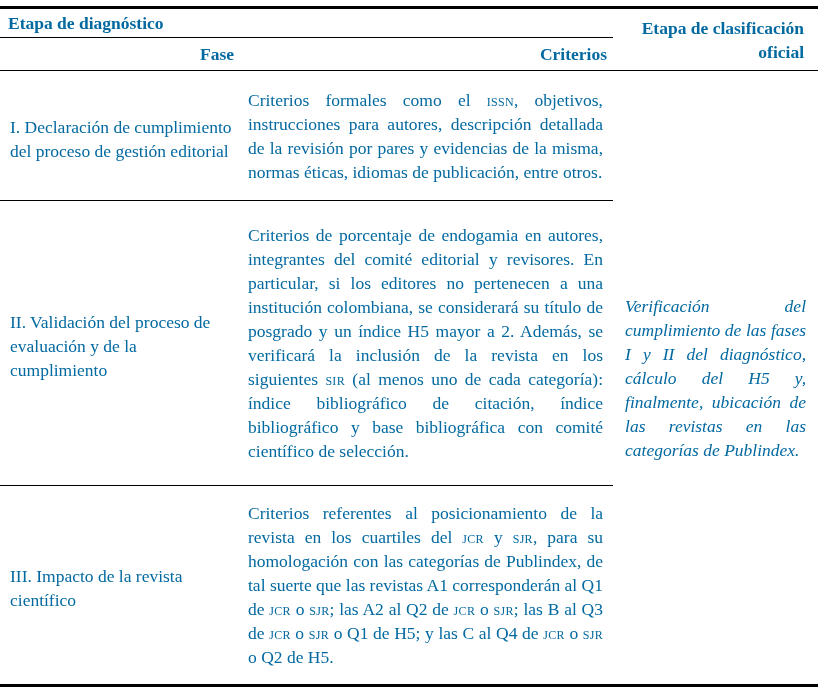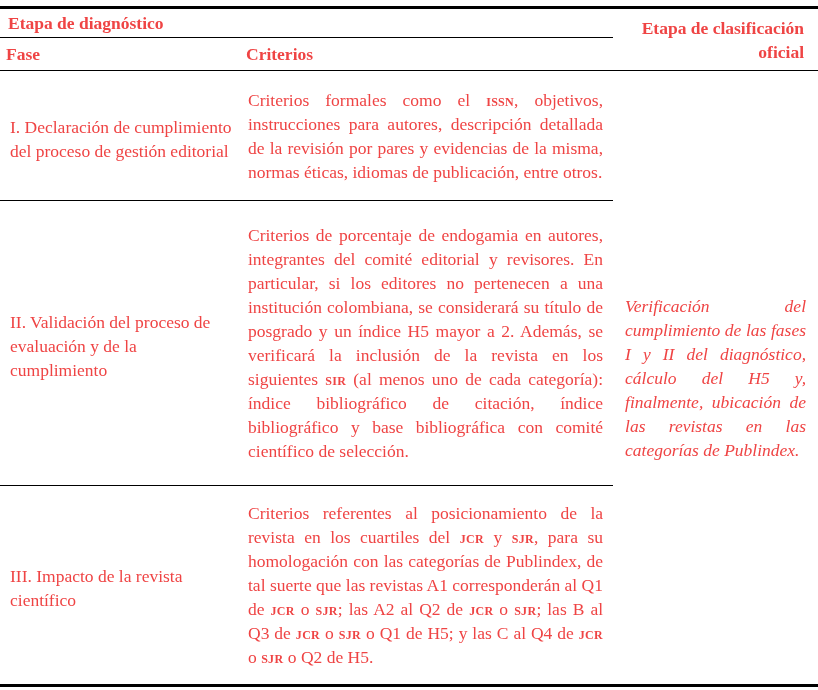--- a/index.html
+++ b/index.html
@@ -5,21 +5,21 @@
   html, body {
     margin: 0;
     padding: 0;
     background: #ffffff;
   }
   .page {
     width: 818px;
     height: 690px;
     background: #ffffff;
     font-family: "Liberation Serif", "DejaVu Serif", serif;
-    color: #ef4444;
+    color: #0369a1;
     overflow: hidden;
     box-sizing: border-box;
     padding-top: 6px;
   }
   table.paper-table {
     border-collapse: collapse;
     table-layout: fixed;
     width: 818px;
     height: 678px;
     border-top: 3px solid #000000;
@@ -44,21 +44,21 @@
     height: 28px;
   }
   th.h-clasificacion {
     text-align: right;
     font-weight: bold;
     padding: 2px 14px;
     border-bottom: 1.5px solid #000000;
     vertical-align: middle;
   }
   th.h-fase, th.h-criterios {
-    text-align: left;
+    text-align: right;
     font-weight: bold;
     padding: 4px 6px;
     border-bottom: 1.5px solid #000000;
     height: 32px;
     margin-left: 25px;
   }
 
   td.cell-fase {
     text-align: left;
     padding: 14px 6px 8px 10px;
@@ -83,21 +83,20 @@
   }
 
   tr.row-1 { height: 130px; }
   tr.row-2 { height: 285px; }
   tr.row-3 { height: 200px; }
 
   .sc {
     text-transform: lowercase;
     font-variant: small-caps;
     letter-spacing: 0.3px;
-    font-weight: bold;
   }
 </style>
 </head>
 <body>
 
 <div class="page">
   <table class="paper-table">
     <colgroup>
       <col class="col-fase">
       <col class="col-criterios">

